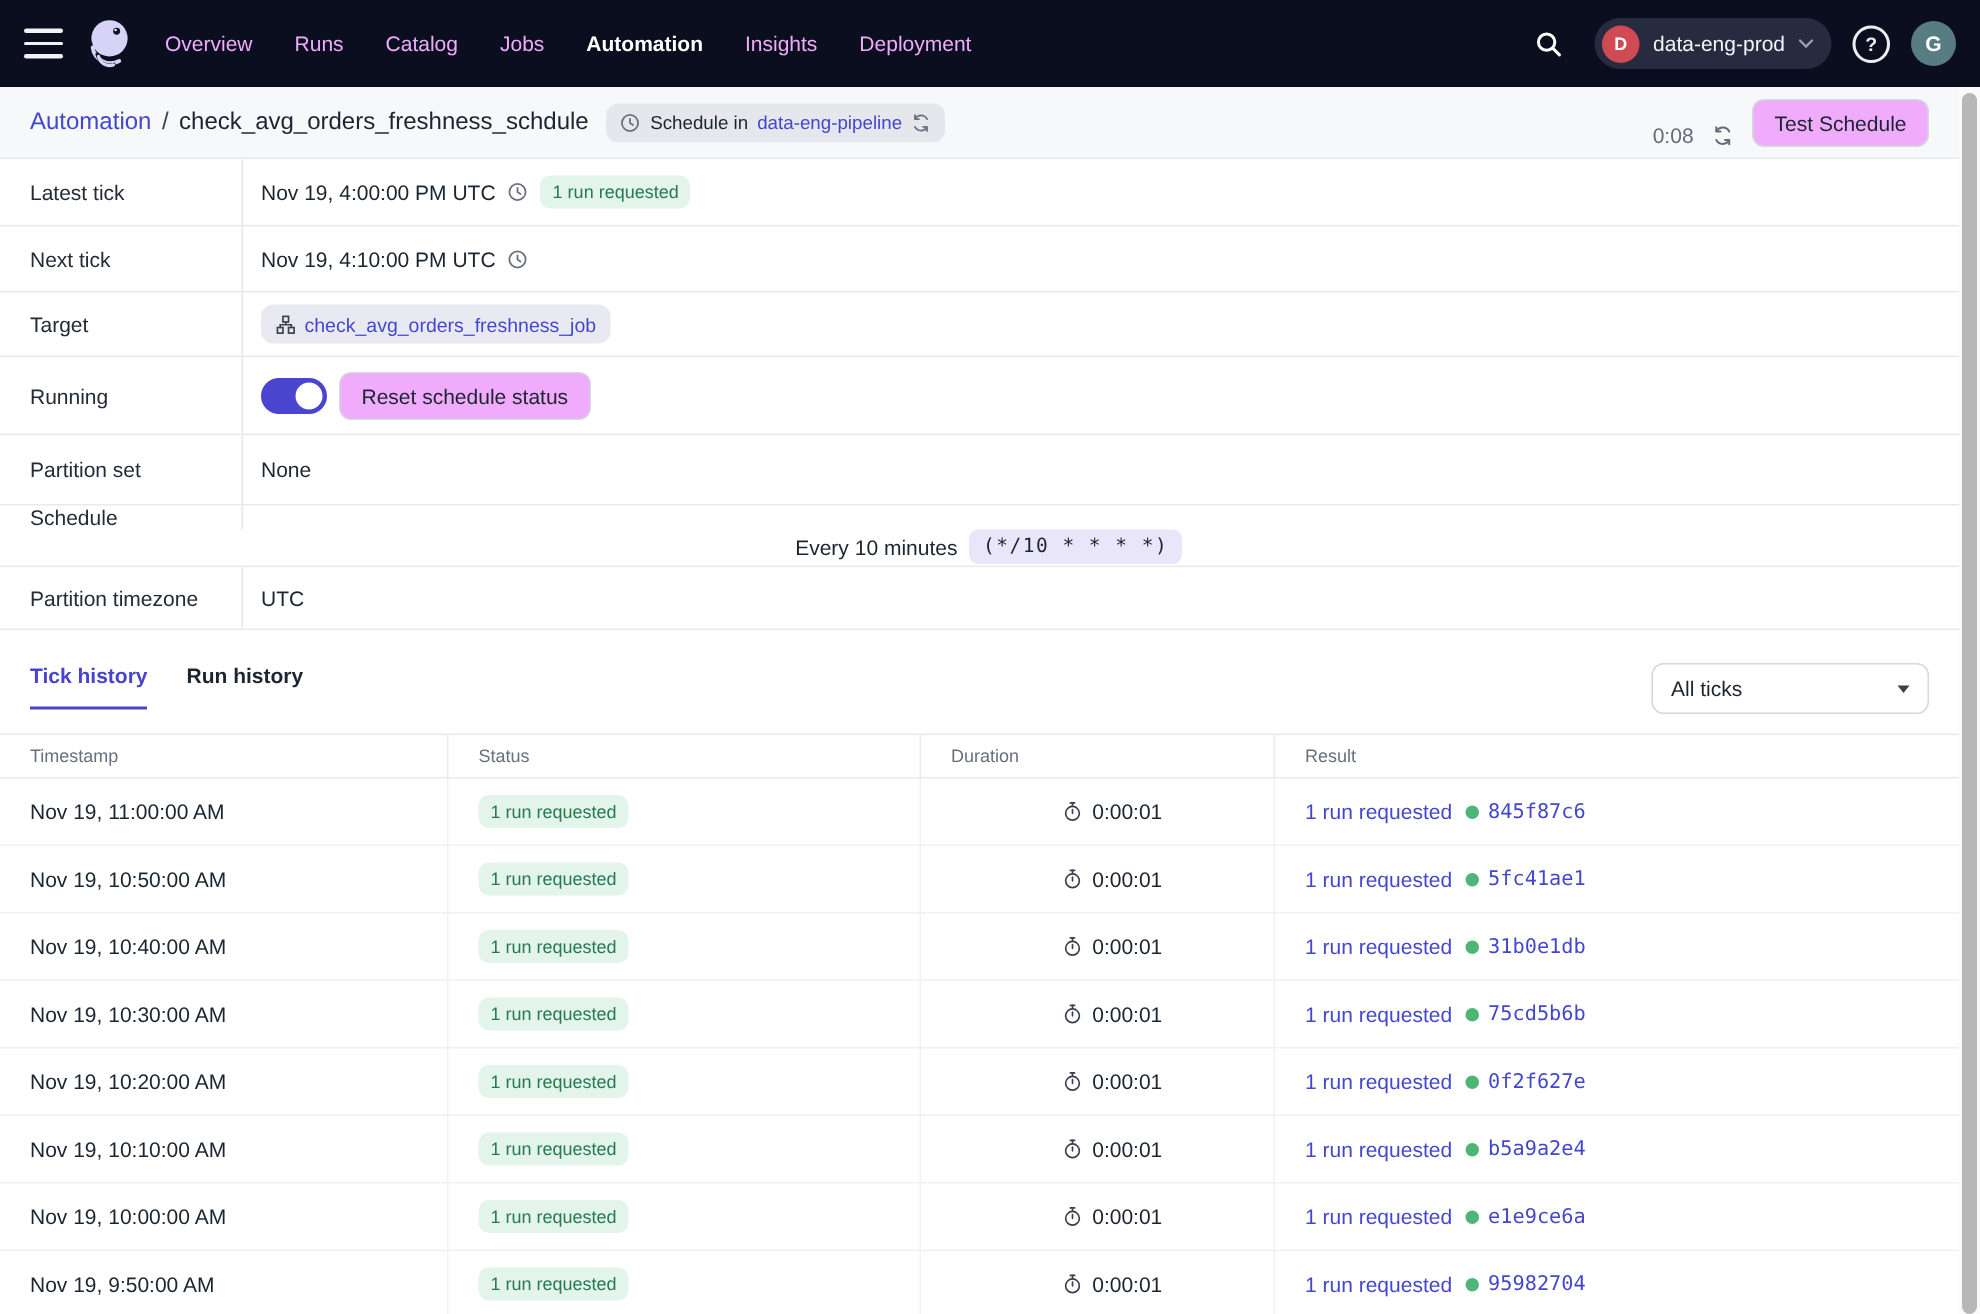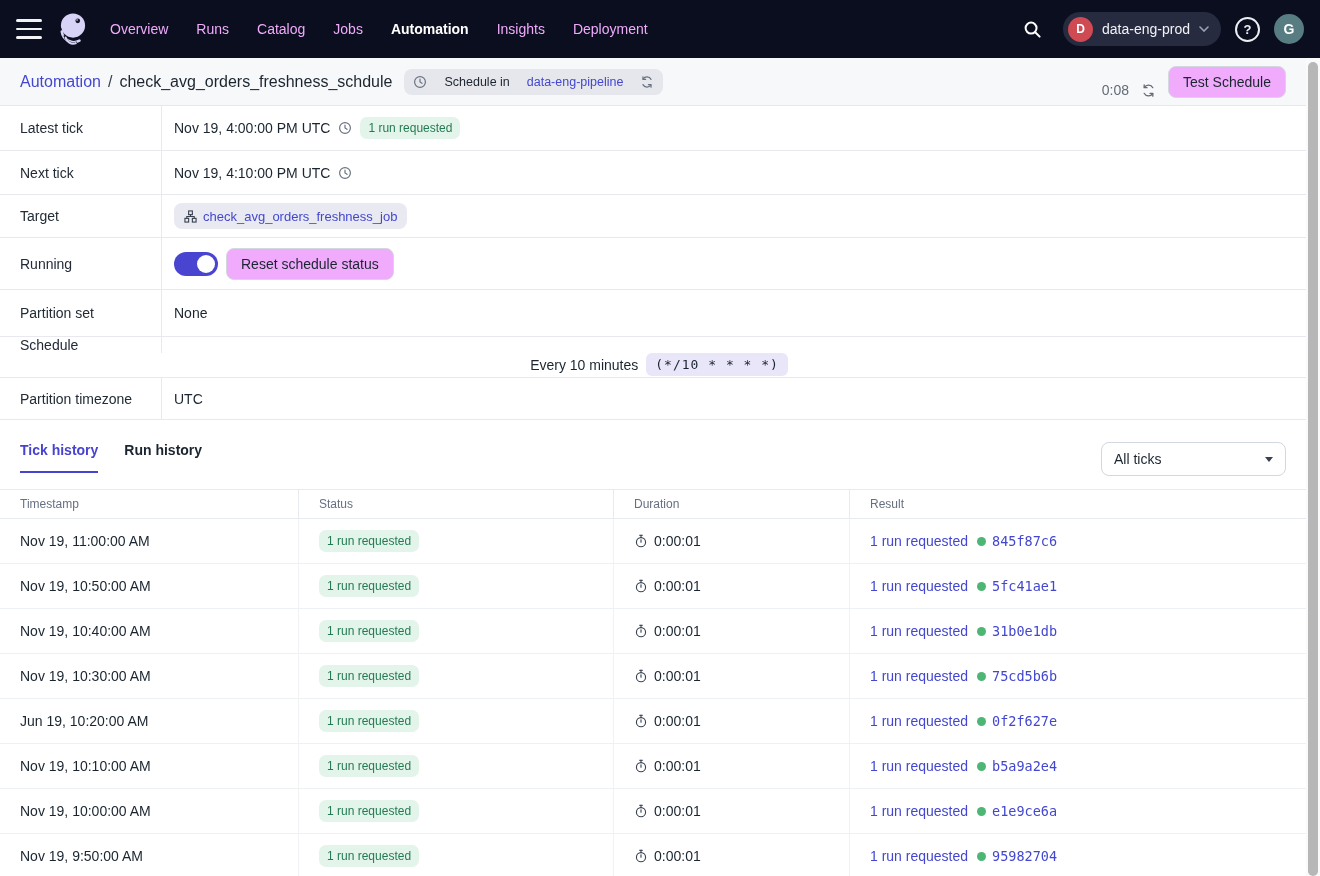--- a/index.html
+++ b/index.html
@@ -27,21 +27,21 @@
   .body-wrap { position:relative; height:818px; }
   .content { width:1306px; height:100%; overflow:hidden; }
   .scrollbar { position:absolute; top:0; right:0; width:14px; height:100%; background:#fafafa; }
   .scrollbar .thumb { position:absolute; top:4px; left:2px; width:10px; height:calc(100% - 4px); background:#b7b7b7; border-radius:6px; }
 
   
   .crumb-bar { height:48px; background:#f7f8fa; border-bottom:1px solid #e5e8ec; display:flex; align-items:center; padding:0 20px; }
   .crumb-root { color:#4347cf; font-size:16px; text-decoration:none; cursor:pointer; }
   .crumb-sep { color:#39414f; font-size:16px; margin:0 7px; }
   .crumb-current { color:#1b2530; font-size:16px; font-weight:500; }
-  .loc-badge { margin-left:12px; background:#e5e7ec; border-radius:8px; height:26px; display:flex; align-items:center; gap:17px; padding:0 9px; font-size:12.5px; color:#1b2530; }
+  .loc-badge { margin-left:12px; background:#e5e7ec; border-radius:8px; height:26px; display:flex; align-items:center; gap:6px; padding:0 9px; font-size:12.5px; color:#1b2530; }
   .loc-badge a { color:#4347cf; text-decoration:none; cursor:pointer; }
   .crumb-right { margin-left:auto; display:flex; align-items:flex-end; gap:12px; }
   .timer { color:#636b77; font-size:14px; }
   .btn { background:#f0abfc; border:1px solid #d3d7df; border-radius:8px; padding:7px 14px; font-size:14px; color:#1b2530; font-family:inherit; cursor:pointer; }
 
   
   .detail-row { display:flex; align-items:center; border-bottom:1px solid #e7e9ee; }
   .detail-row:nth-child(1){height:45px;} .detail-row:nth-child(2){height:44px;}
   .detail-row:nth-child(3){height:43px;} .detail-row:nth-child(4){height:52px;}
   .detail-row:nth-child(5){height:47px;} .detail-row:nth-child(6){height:41px;flex-direction:column;}
@@ -64,21 +64,21 @@
 
   
   .tick-table { margin-top:13px; }
   .t-head { display:grid; grid-template-columns:299px 315px 236px 1fr; height:30px; border-top:1px solid #e7ebef; border-bottom:1px solid #e7ebef; }
   .t-head > div { display:flex; align-items:center; padding-left:20px; font-size:12px; color:#667080; border-right:1px solid #e7ebef; }
   .t-head > div:last-child { border-right:none; }
   .t-row { display:grid; grid-template-columns:299px 315px 236px 1fr; height:45px; border-bottom:1px solid #eef1f4; }
   .t-row > div { display:flex; align-items:center; padding-left:20px; border-right:1px solid #f0f2f5; font-size:14px; color:#1b2530; }
   .t-row > div:last-child { border-right:none; }
   .t-row .pill-green { font-size:12px; }
-  .dur { display:flex; align-items:center; gap:6px; }
+  .dur { display:flex; align-items:center; gap:6px;justify-content:center; }
   .res-link { color:#4347cf; text-decoration:none; cursor:pointer; }
   .run-dot { width:9px; height:9px; border-radius:50%; background:#4db675; margin:0 6px 0 9px; flex-shrink:0; }
   .run-id { color:#4347cf; font-size:13.5px; text-decoration:none; cursor:pointer; }
   svg { display:block; }
 </style>
 </head>
 <body>
 
 <header class="topnav">
   <div class="hamburger">
@@ -328,21 +328,21 @@
     </div>
     <div>
       <a class="res-link">1 run requested</a>
       <span class="run-dot"></span>
       <a class="run-id mono">75cd5b6b</a>
     </div>
   </div>
 
   <div class="t-row">
     <div>
-              <span>Jun 19, 10:20:00 AM</span>
+              <span>Nov 19, 10:20:00 AM</span>
             </div>
     <div>
               <span class="pill-green">1 run requested</span>
             </div>
     <div class="dur">
       <svg viewBox="0 0 15 15" width="14" height="14" fill="none" stroke="#39414f" stroke-width="1.2" stroke-linecap="round">
         <circle cx="7.5" cy="8.8" r="4.9"></circle>
                 <path d="M7.5 8.8 V6.2"></path>
                 <path d="M6 1.4 h3"></path>
                 <path d="M7.5 1.4 v2.1"></path>

